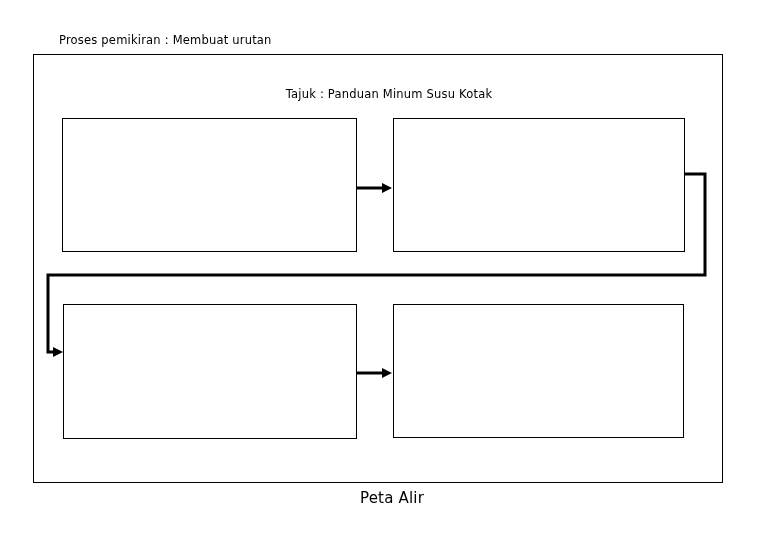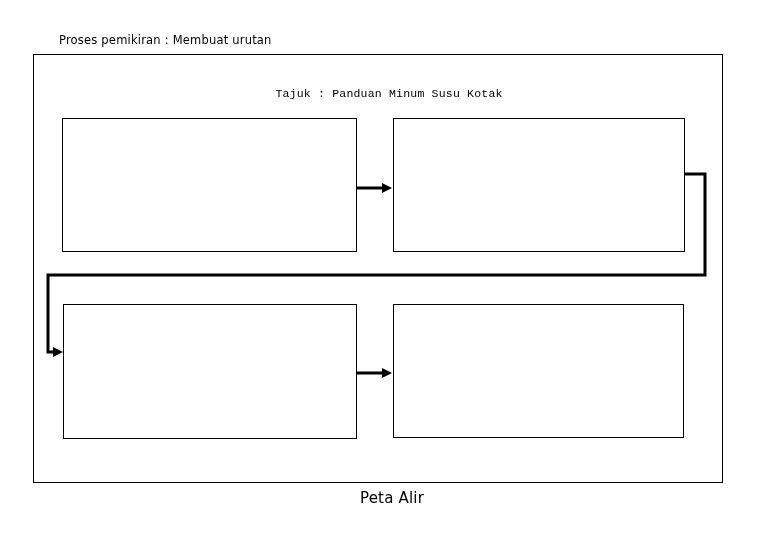--- a/index.html
+++ b/index.html
@@ -40,21 +40,20 @@
     background: transparent;
   }
   .flow-title {
     position: absolute;
     left: 389px;
     top: 87px;
     transform: translateX(-50%);
     font-size: 11.5px;
     letter-spacing: 0.2px;
     white-space: nowrap;
-    font-family: Liberation Mono, monospace;
   }
   .flow-box {
     position: absolute;
     border: 1.5px solid #000000;
     box-sizing: border-box;
     background: #ffffff;
   }
   .flow-box.b1 { left: 62px;  top: 118px; width: 295px; height: 134px; }
   .flow-box.b2 { left: 393px; top: 118px; width: 292px; height: 134px; }
   .flow-box.b3 { left: 63px;  top: 304px; width: 294px; height: 135px; }

